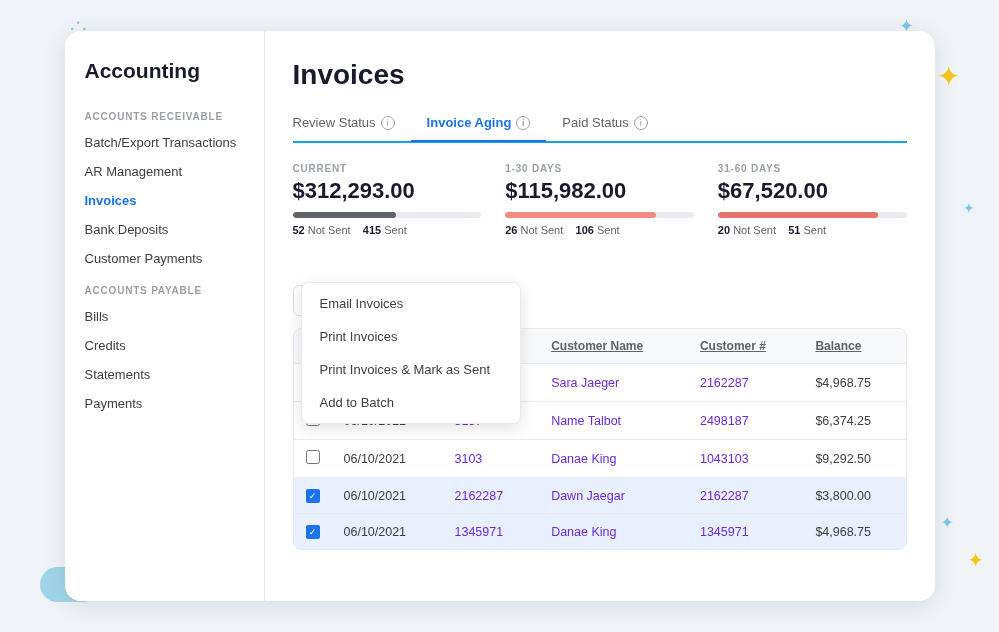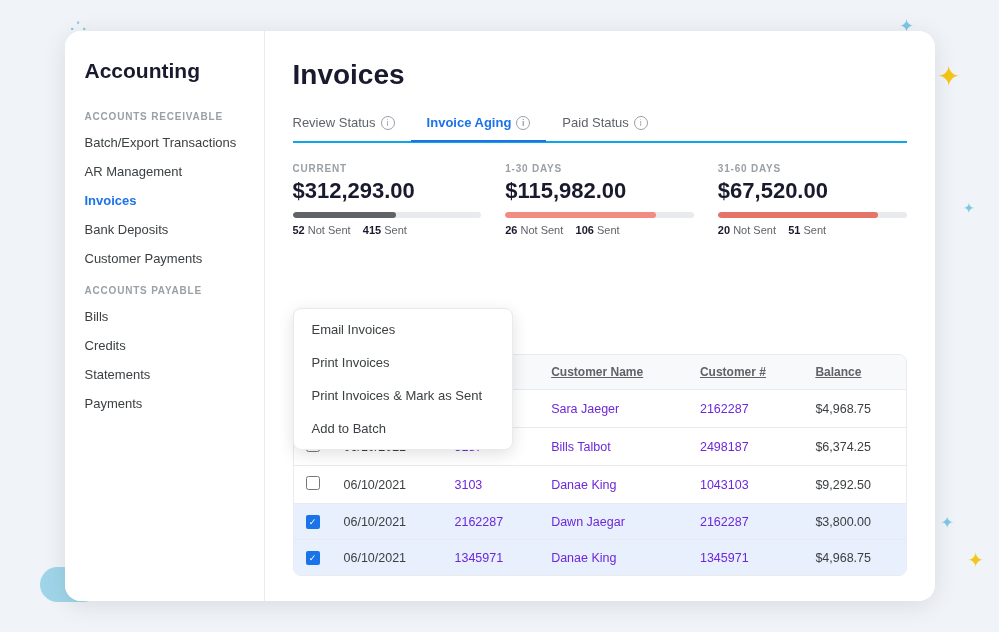--- a/index.html
+++ b/index.html
@@ -161,21 +161,21 @@
       justify-content: center;
       font-size: 9px;
       color: #9aa0a6;
       cursor: pointer;
     }
 
     
     .metrics-row {
       display: flex;
       gap: 24px;
-      margin-bottom: 36px;
+      margin-bottom: 10px;
     }
     .metric-card {
       flex: 1;
     }
     .metric-label {
       font-size: 10px;
       font-weight: 700;
       color: #9aa0a6;
       letter-spacing: 0.08em;
       text-transform: uppercase;
@@ -227,21 +227,21 @@
       cursor: pointer;
       margin-top: 39px;
     }
     .dropdown-arrow {
       font-size: 10px;
       color: #5f6368;
     }
     .dropdown-menu {
       position: absolute;
       top: 36px;
-      left: 0;
+      left: 8px;
       background: #fff;
       border: 1px solid #e8eaed;
       border-radius: 8px;
       box-shadow: 0 4px 16px rgba(0,0,0,0.12);
       min-width: 220px;
       z-index: 100;
       padding: 4px 0;
     }
     .dropdown-item {
       padding: 9px 18px;
@@ -442,21 +442,21 @@
               <td>06/10/2021</td>
               <td><span class="link-blue">2287</span></td>
               <td><span class="link-blue">Sara Jaeger</span></td>
               <td><span class="link-blue">2162287</span></td>
               <td>$4,968.75</td>
             </tr>
             <tr>
               <td><input type="checkbox" class="checkbox" style=""></td>
               <td>06/10/2021</td>
               <td><span class="link-blue">8187</span></td>
-              <td><span class="link-blue">Bills Talbot</span></td>
+              <td><span class="link-blue">Name Talbot</span></td>
               <td><span class="link-blue">2498187</span></td>
               <td>$6,374.25</td>
             </tr>
             <tr>
               <td><input type="checkbox" class="checkbox" style=""></td>
               <td>06/10/2021</td>
               <td><span class="link-blue">3103</span></td>
               <td><span class="link-blue">Danae King</span></td>
               <td><span class="link-blue">1043103</span></td>
               <td>$9,292.50</td>

